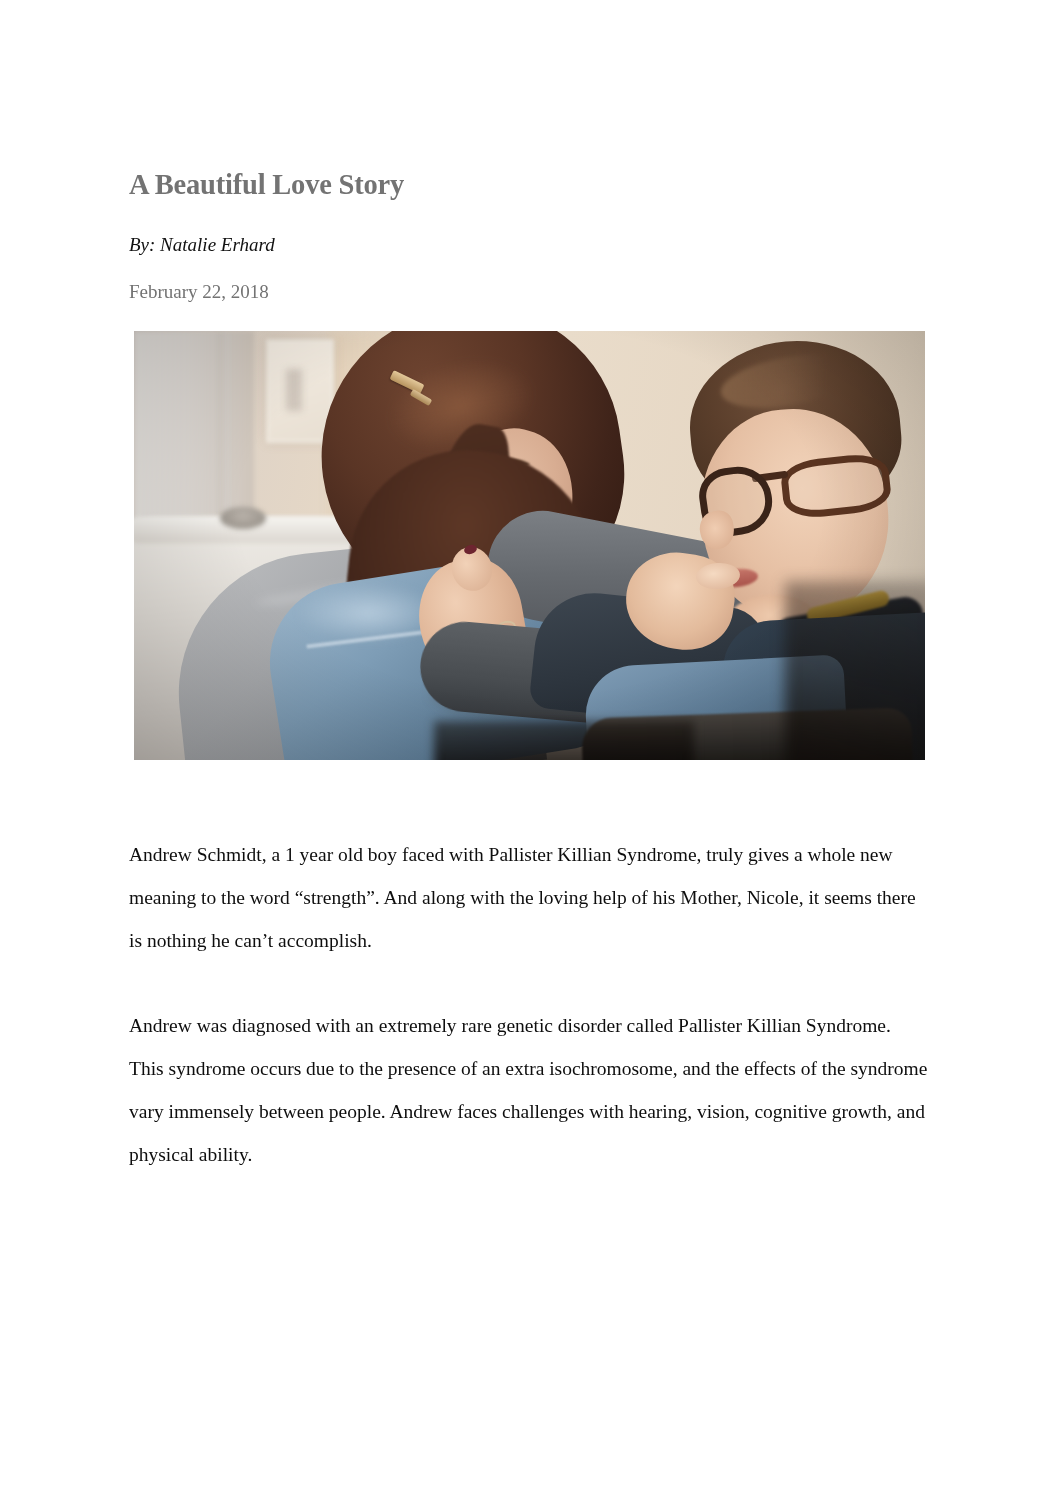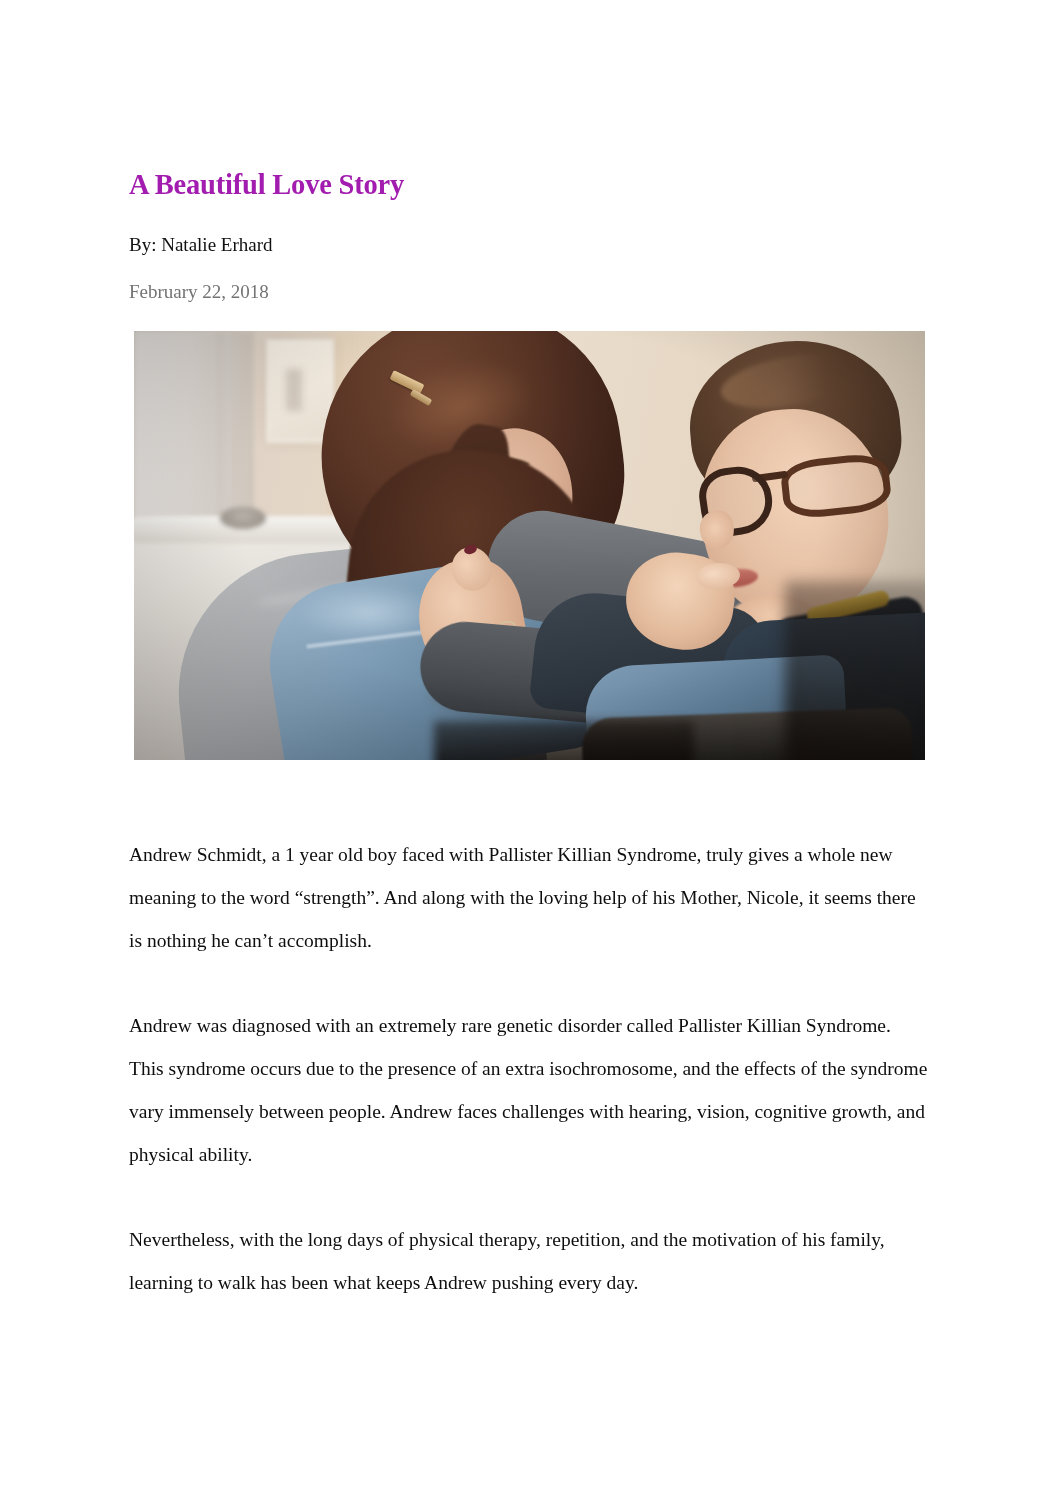--- a/index.html
+++ b/index.html
@@ -34,32 +34,33 @@
   
   .article-title {
     position: absolute;
     left: 0;
     top: 169px;
     margin: 0;
     font-size: 28.5px;
     font-weight: 700;
     letter-spacing: -0.2px;
     line-height: 1.1;
-    color: #a21caf;
+    color: #737373;
     white-space: nowrap;
   }
   .byline {
     position: absolute;
     left: 0;
     top: 234px;
     margin: 0;
     font-size: 19px;
     line-height: 1.2;
     color: #111111;
     white-space: nowrap;
+    font-style: italic;
   }
   .pubdate {
     position: absolute;
     left: 0;
     top: 281px;
     margin: 0;
     font-size: 19px;
     line-height: 1.2;
     color: #737373;
     white-space: nowrap;
@@ -648,17 +649,16 @@
         <div class="ph-chairarm"></div>
         <div class="ph-dark-bl"></div>
         <div class="ph-dark-right"></div>
         <div class="ph-vignette"></div>
       </div>
     </figure>
 
     <div class="body-copy">
       <p>Andrew Schmidt, a 1 year old boy faced with Pallister Killian Syndrome, truly gives a whole new meaning to the word “strength”. And along with the loving help of his Mother, Nicole, it seems there is nothing he can’t accomplish.</p>
       <p>Andrew was diagnosed with an extremely rare genetic disorder called Pallister Killian Syndrome. This syndrome occurs due to the presence of an extra isochromosome, and the effects of the syndrome vary immensely between people. Andrew faces challenges with hearing, vision, cognitive growth, and physical ability.</p>
-      <p>Nevertheless, with the long days of physical therapy, repetition, and the motivation of his family, learning to walk has been what keeps Andrew pushing every day.</p>
     </div>
 
   </div>
 </div>
 
 </body></html>

